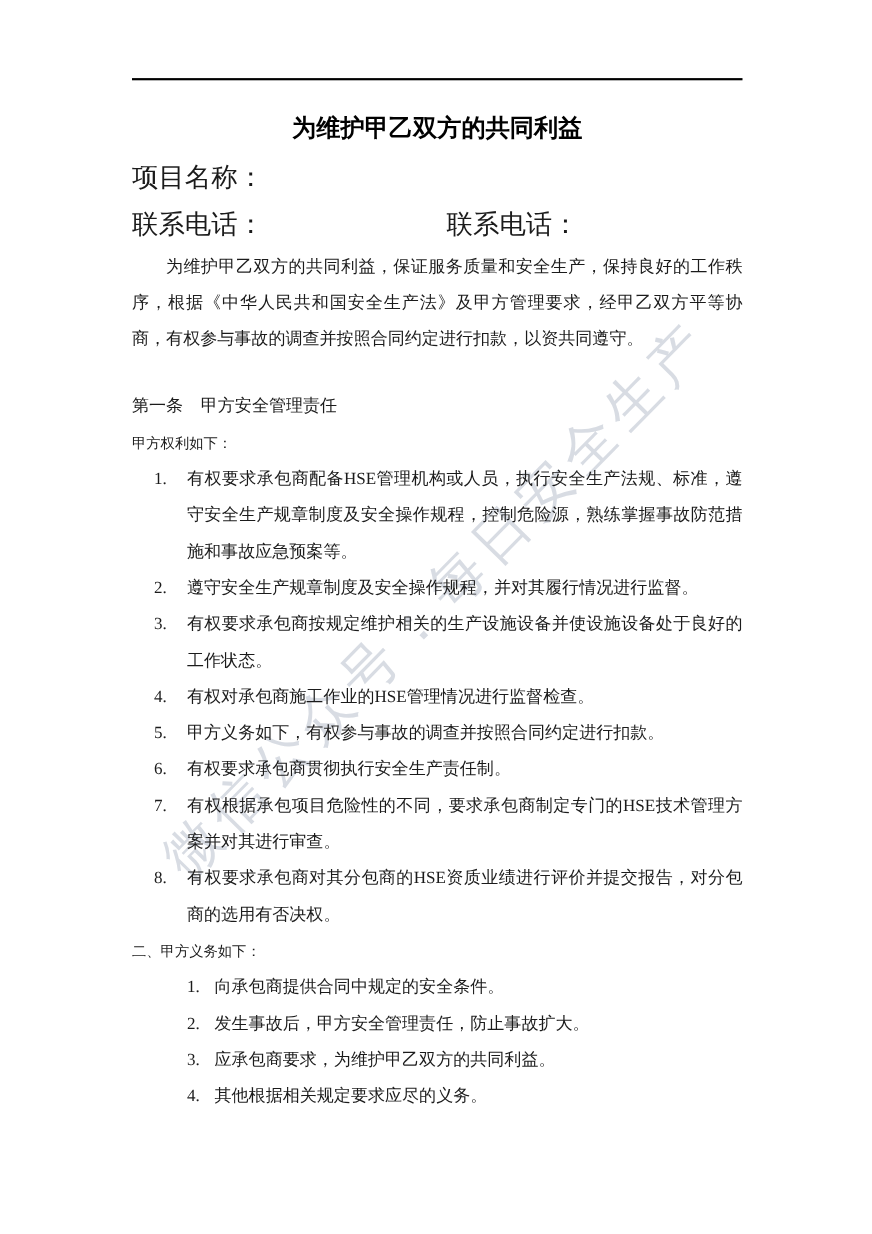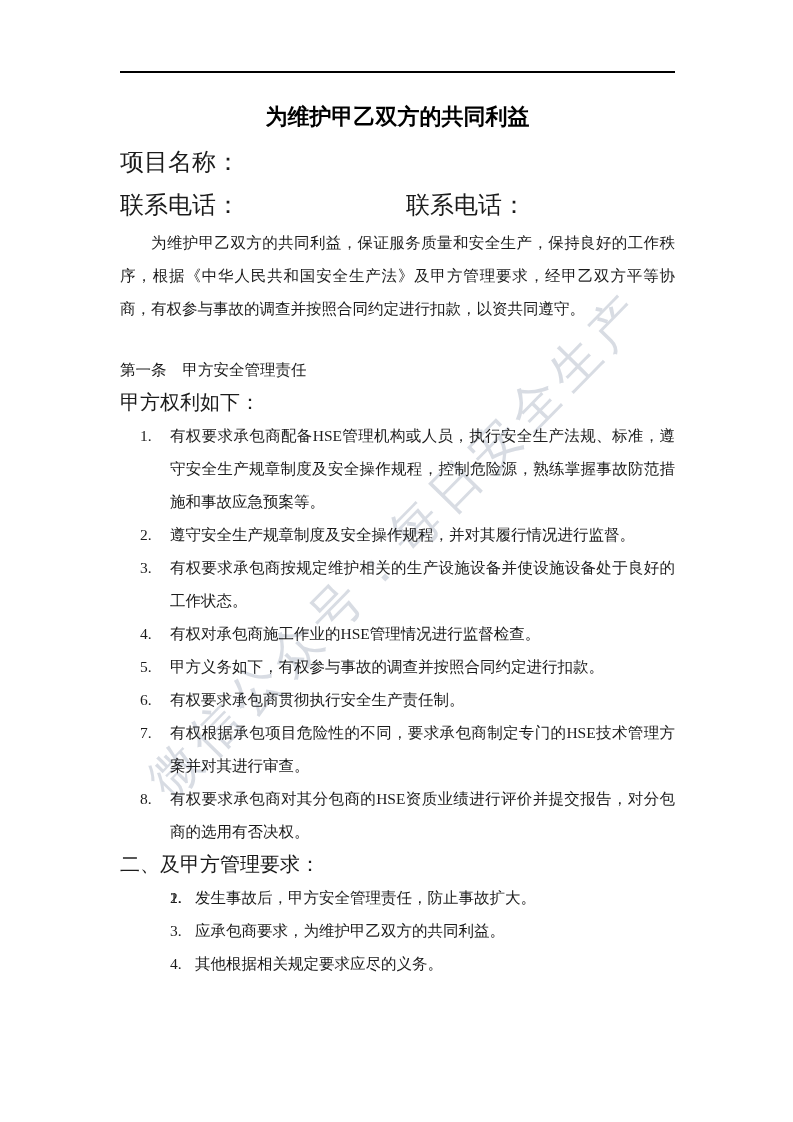--- a/index.html
+++ b/index.html
@@ -31,21 +31,21 @@
   .field-row { position:relative; font-size:24px; line-height:24px; }
   .row-project { margin-top:16px; }
   .row-party, .row-phone { margin-top:19px; }
   .col2 { position:absolute; left:286px; top:0; }
   .intro {
     margin-top:9px; font-size:15.5px; line-height:33px;
     text-indent:2em; text-align:justify;
   }
   .article-heading { margin-top:28px; font-size:15.5px; line-height:33px; }
   .article-heading .art-title { margin-left:16px; }
-  .sub-heading { font-size:20px; line-height:33px; }
+  .sub-heading { font-size:13px; line-height:33px; }
   .list { font-size:15.5px; }
   .li { position:relative; padding-left:50px; line-height:33px; text-align:justify; }
   .li .num { position:absolute; left:20px; top:0; }
   .li2 { position:relative; padding-left:75px; line-height:33px; text-align:justify; }
   .li2 .num { position:absolute; left:50px; top:0; }
 </style>
 </head>
 <body>
 
 <div class="watermark">微信公众号：每日安全生产</div>
@@ -102,25 +102,26 @@
     <div class="li">
       <span class="num">7.</span>
       <span class="txt">有权根据承包项目危险性的不同，要求承包商制定专门的HSE技术管理方案并对其进行审查。</span>
     </div>
     <div class="li">
       <span class="num">8.</span>
       <span class="txt">有权要求承包商对其分包商的HSE资质业绩进行评价并提交报告，对分包商的选用有否决权。</span>
     </div>
   </div>
 
-  <div class="sub-heading">二、及甲方管理要求：</div>
+  <div class="sub-heading">二、甲方义务如下：</div>
 
   <div class="list">
     <div class="li2">
       <span class="num">1.</span>
+      <span class="txt">向承包商提供合同中规定的安全条件。</span>
     </div>
     <div class="li2">
       <span class="num">2.</span>
       <span class="txt">发生事故后，甲方安全管理责任，防止事故扩大。</span>
     </div>
     <div class="li2">
       <span class="num">3.</span>
       <span class="txt">应承包商要求，为维护甲乙双方的共同利益。</span>
     </div>
     <div class="li2">

